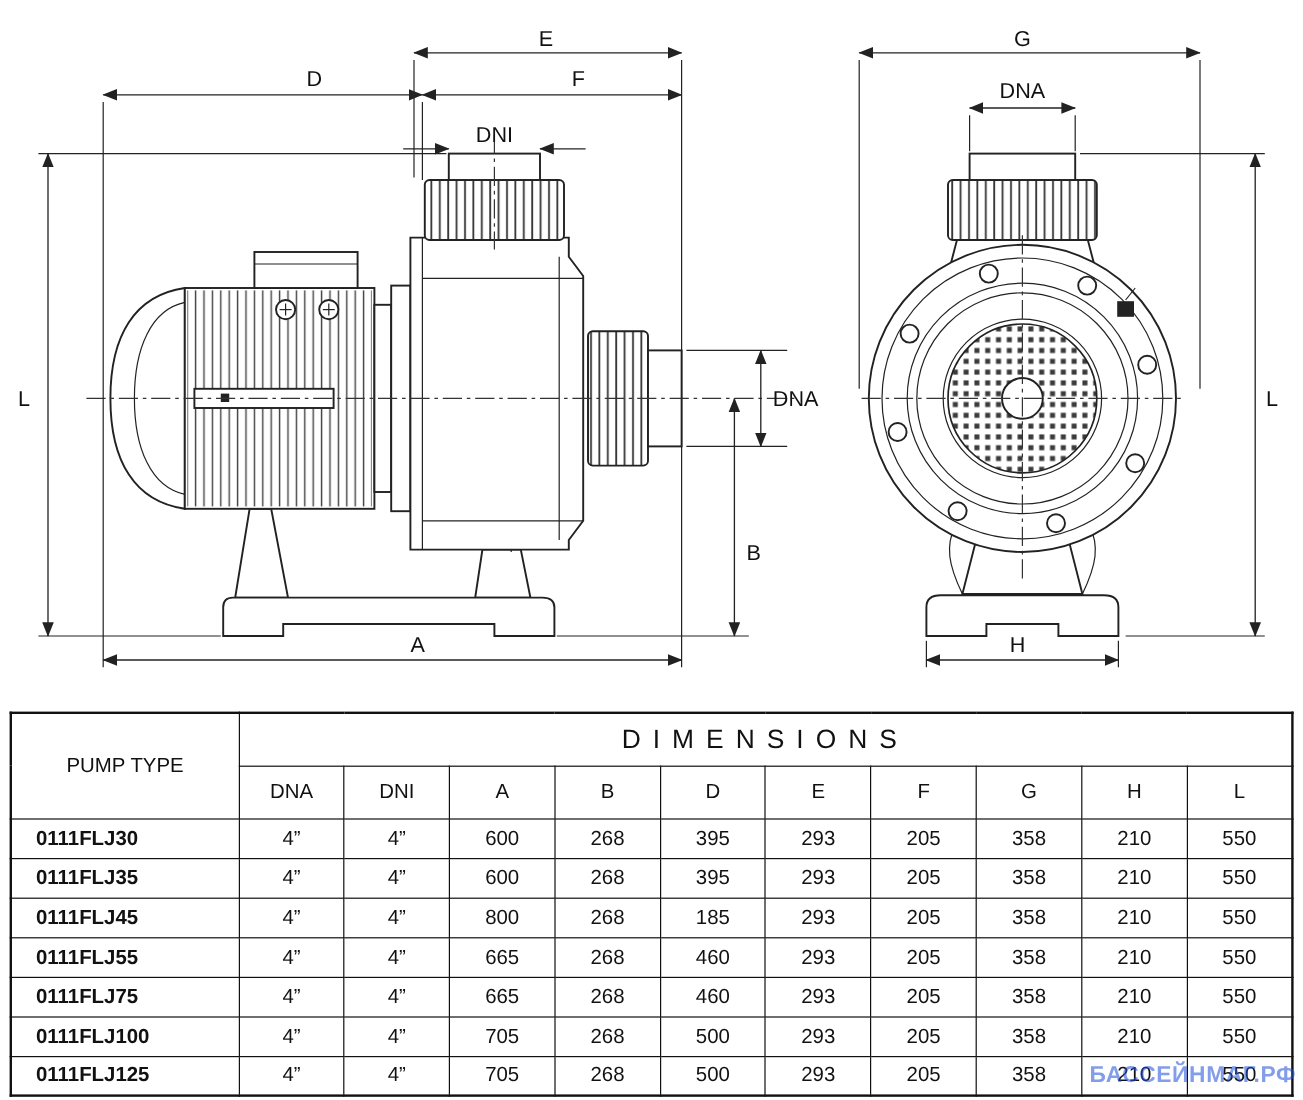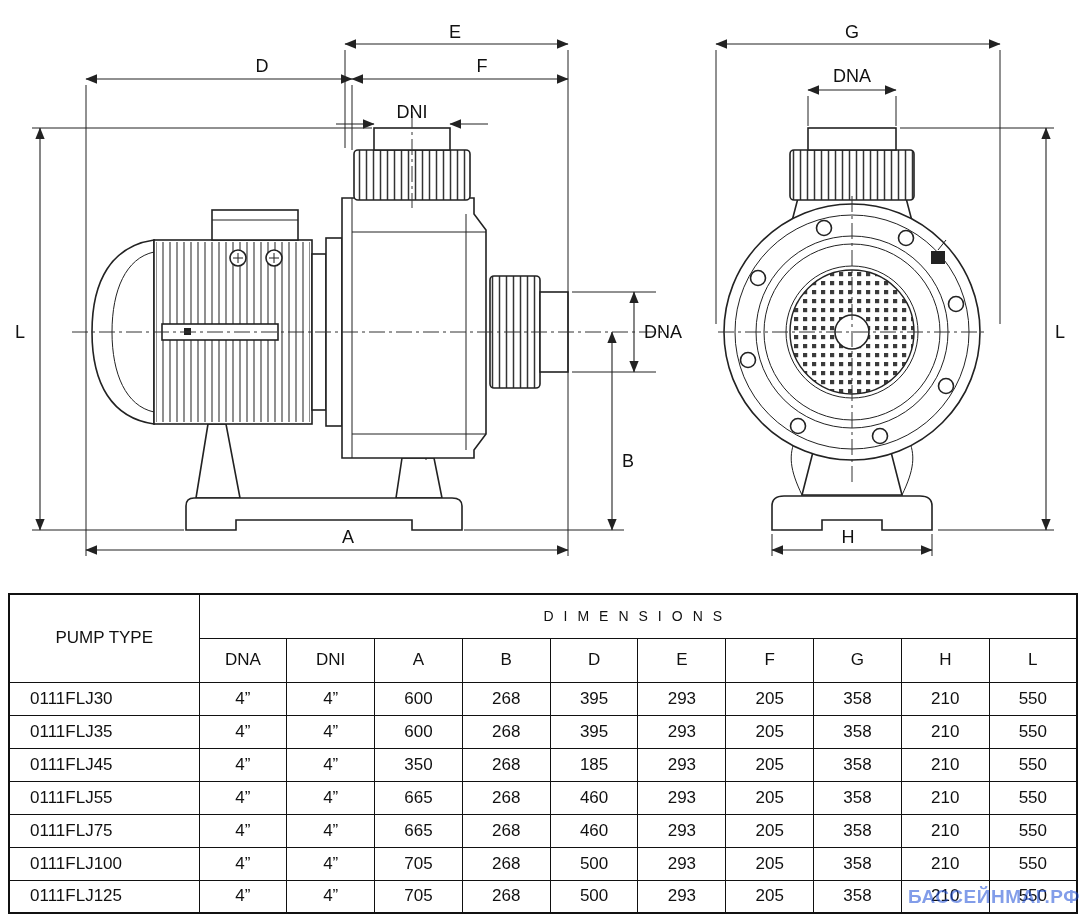--- a/index.html
+++ b/index.html
@@ -23,23 +23,23 @@
     position:absolute; left:8px; top:593px; width:1070px;
     border-collapse:collapse; table-layout:fixed;
     border:2px solid #111;
   }
   .dims th, .dims td {
     border:1.6px solid #111; text-align:center;
     font-size:17px; color:#111; font-weight:normal;
     height:33px; padding:0; overflow:hidden; white-space:nowrap;
   }
   .dims thead th { height:44px; }
-  .dims th.dimensions { font-size:14px; letter-spacing:10px; }
+  .dims th.dimensions { font-size:22px; letter-spacing:10px; }
   .dims col.c-type { width:190px; }
-  .dims td.pt { text-align:left; padding-left:20px; }
+  .dims td.pt { text-align:left; padding-left:20px;font-weight:bold; }
   .wm {
     position:absolute; right:6px; top:886px;
     font-size:19px; font-weight:bold; letter-spacing:.5px;
     color:#1d4ed8; opacity:.55; pointer-events:none;text-align:center;
   }
 </style>
 </head>
 <body>
 
 <div class="stage">
@@ -276,21 +276,21 @@
           <td>293</td>
           <td>205</td>
           <td>358</td>
           <td>210</td>
           <td>550</td>
         </tr>
         <tr>
           <td class="pt">0111FLJ45</td>
           <td>4”</td>
           <td>4”</td>
-          <td>350</td>
+          <td>800</td>
           <td>268</td>
           <td>185</td>
           <td>293</td>
           <td>205</td>
           <td>358</td>
           <td>210</td>
           <td>550</td>
         </tr>
         <tr>
           <td class="pt">0111FLJ55</td>

